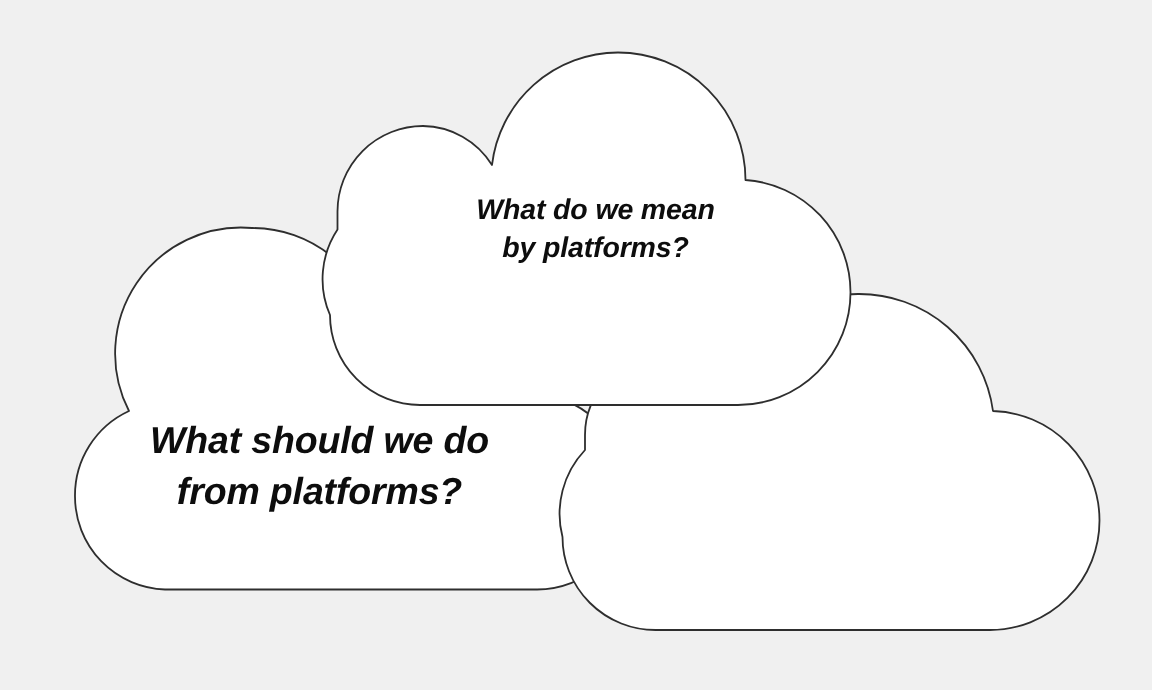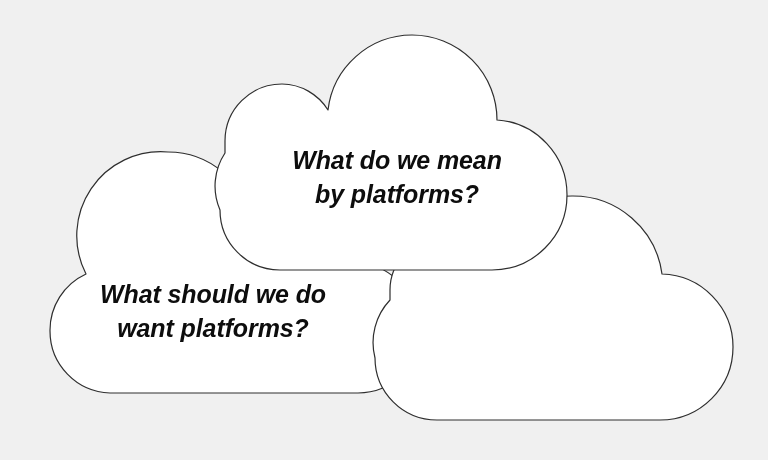--- a/index.html
+++ b/index.html
@@ -37,23 +37,23 @@
     font-style: italic;
     font-weight: bold;
     color: #0d0d0d;
     line-height: 1.34;
     letter-spacing: -0.1px;
     white-space: pre-line;
     pointer-events: none;
   }
   #label-top {
     left: 252px;
-    top: 144px;
+    top: 128px;
     width: 290px;
-    font-size: 25px;
+    font-size: 19px;
   }
   #label-left {
     left: 68px;
     top: 278px;
     width: 290px;
     font-size: 25px;
   }
   #label-right {
     left: 414px;
     top: 293px;
@@ -112,16 +112,16 @@
             A 60,60 0 0 0 280,270
             Z
           " fill="#ffffff" stroke="#2e2e2e"></path>
 
   </svg>
 
   <div class="cloud-label" id="label-top" style="color: rgb(13, 13, 13);">What do we mean
 by platforms?</div>
 
   <div class="cloud-label" id="label-left" style="color: rgb(13, 13, 13);">What should we do
-want platforms?</div>
+from platforms?</div>
 
 
 </div>
 
 </body></html>

